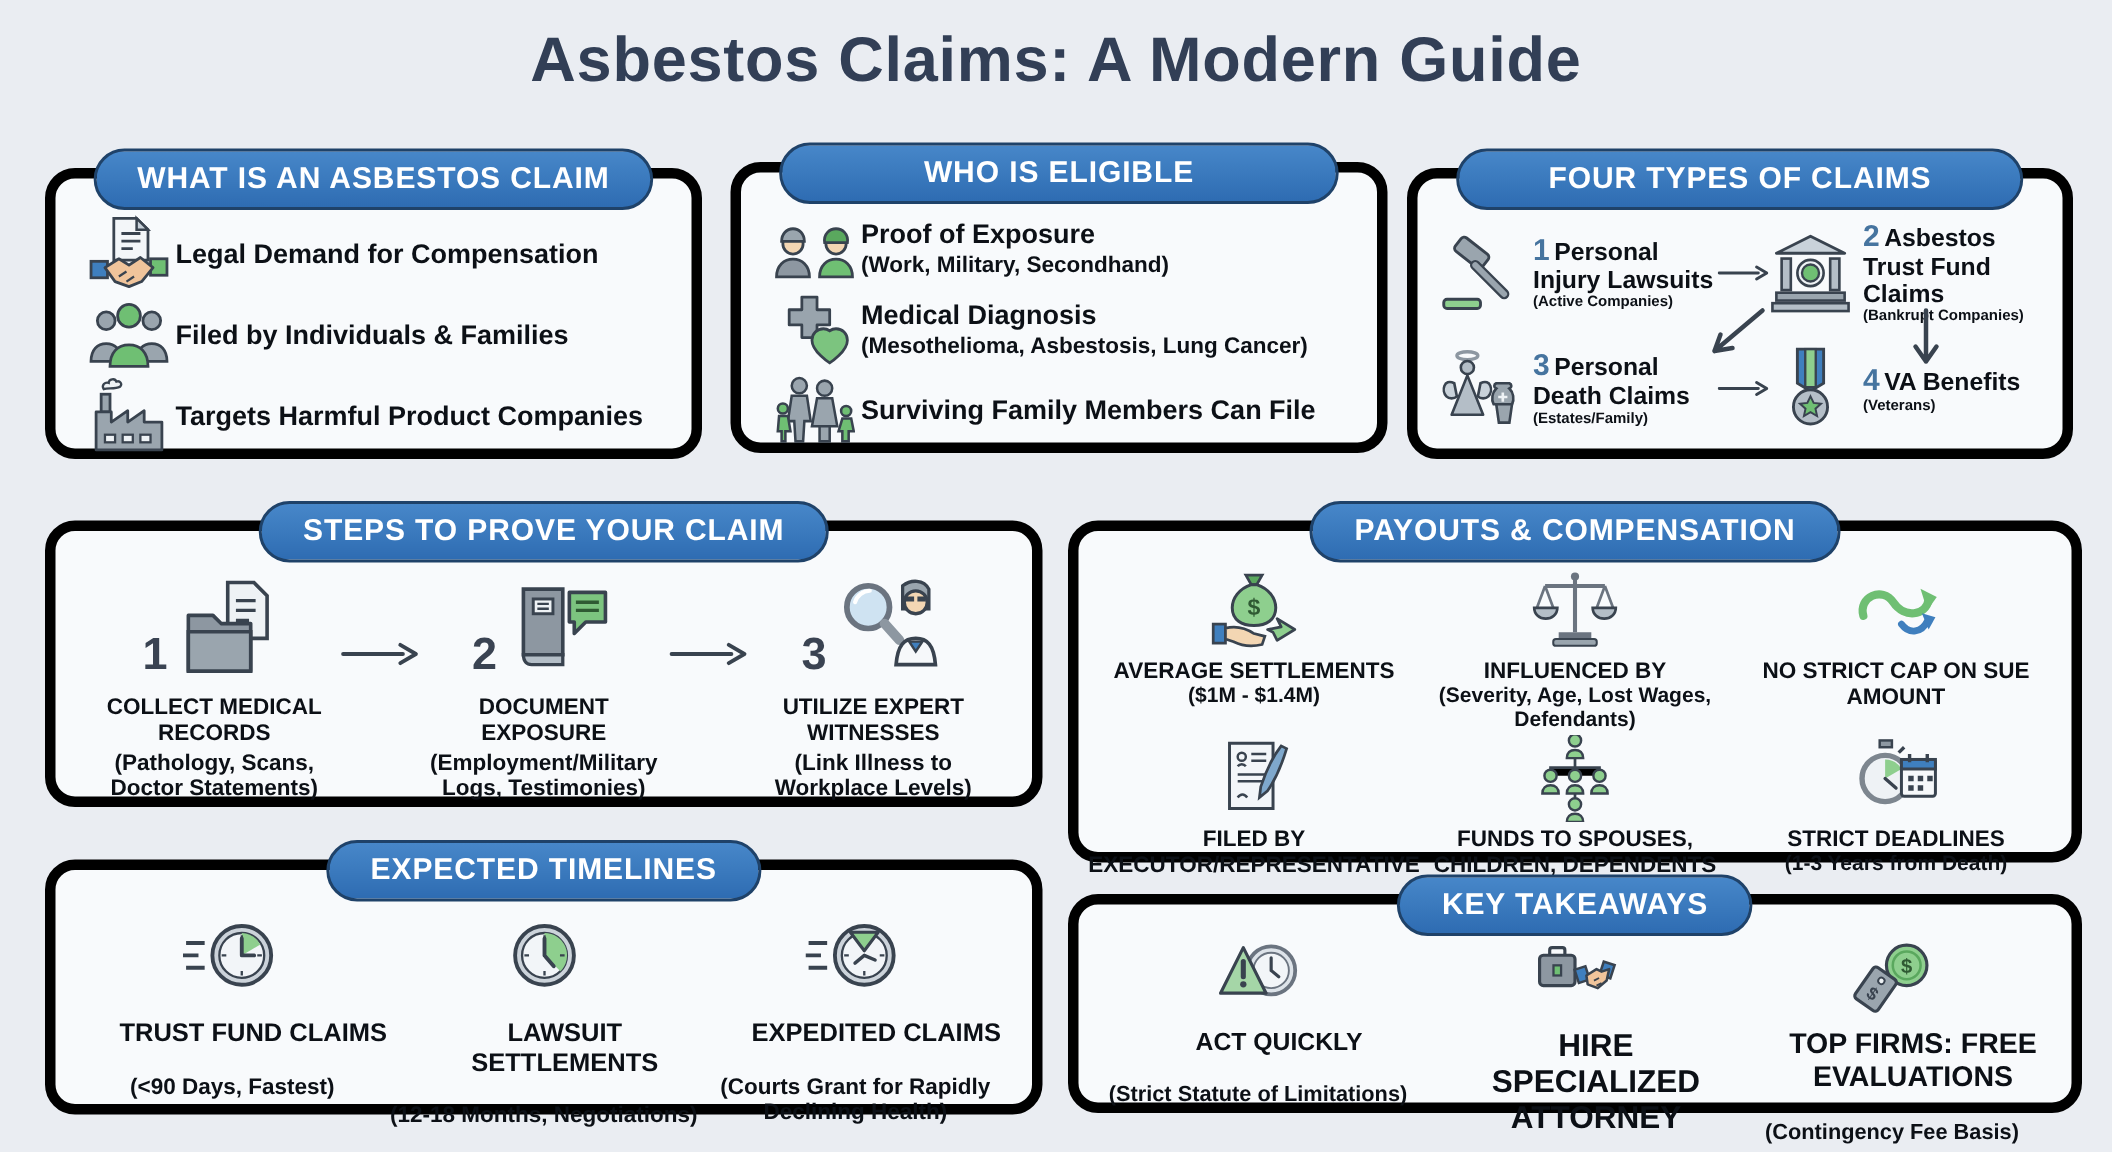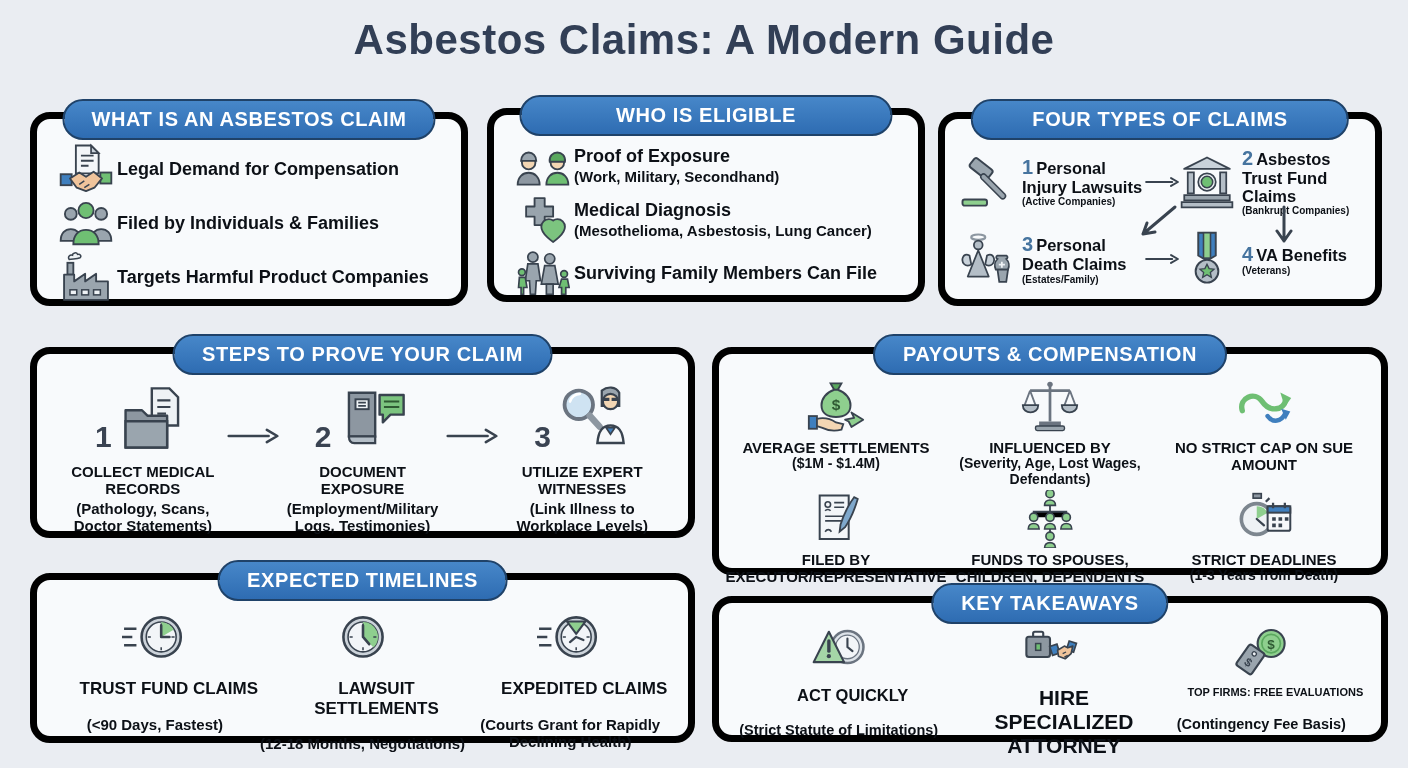--- a/index.html
+++ b/index.html
@@ -449,17 +449,17 @@
       <svg class="ic" width="58" height="54" viewBox="0 0 64 64">
         <circle cx="44" cy="22" r="16" fill="#8ecf8e" stroke="#39434f" stroke-width="2.5"></circle>
         <circle cx="44" cy="22" r="11" fill="none" stroke="#5aa85e" stroke-width="2"></circle>
         <text x="44" y="28" text-anchor="middle" font-size="16" font-weight="bold" fill="#2f5a33">$</text>
         <g transform="rotate(35 20 40)">
           <rect x="9" y="26" width="22" height="30" rx="3" fill="#9aa5ae" stroke="#39434f" stroke-width="2.5"></rect>
           <circle cx="20" cy="33" r="2.5" fill="#eef2f5" stroke="#39434f" stroke-width="1.5"></circle>
           <text x="20" y="50" text-anchor="middle" font-size="14" font-weight="bold" fill="#39434f">$</text>
         </g>
       </svg>
-      <div class="tri-title" style="font-size:11px">TOP FIRMS: FREE EVALUATIONS</div>
+      <div class="tri-title" style="font-size:19px">TOP FIRMS: FREE EVALUATIONS</div>
       <div class="tri-sub" style="font-size:14.5px">(Contingency Fee Basis)</div>
     </div>
   </div>
 </div>
 
 </body></html>

